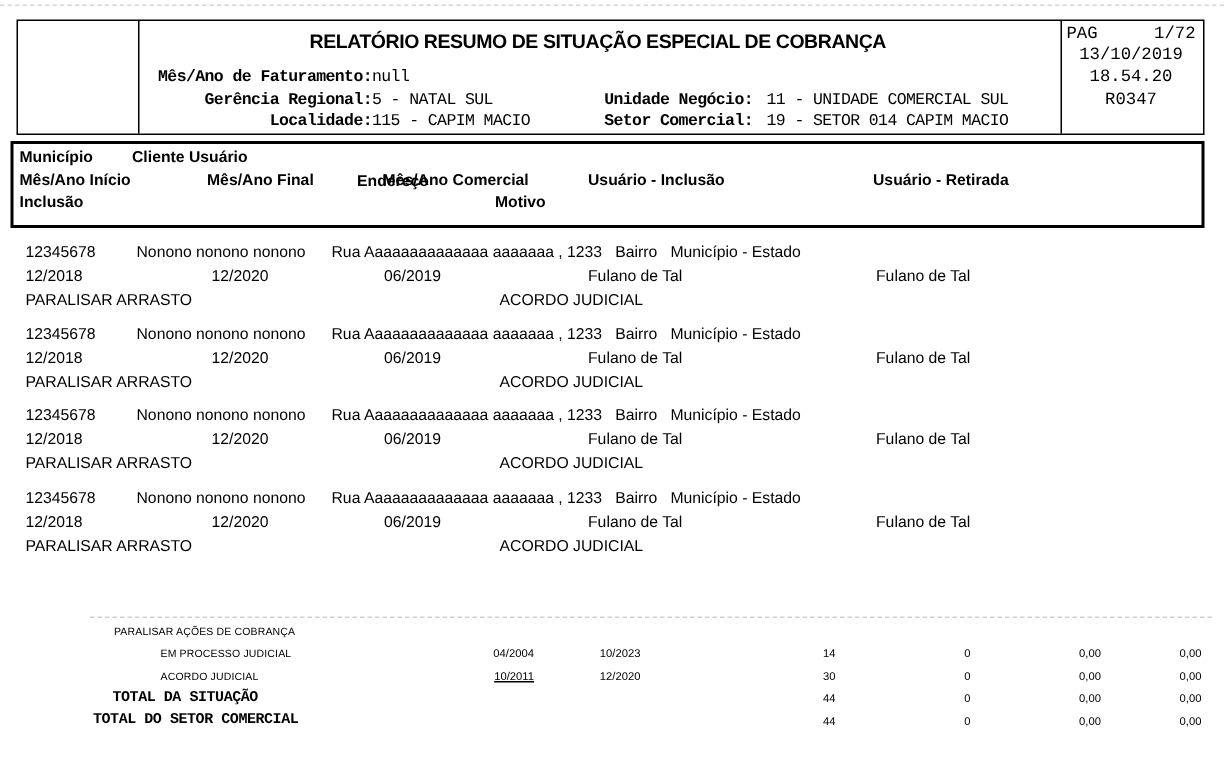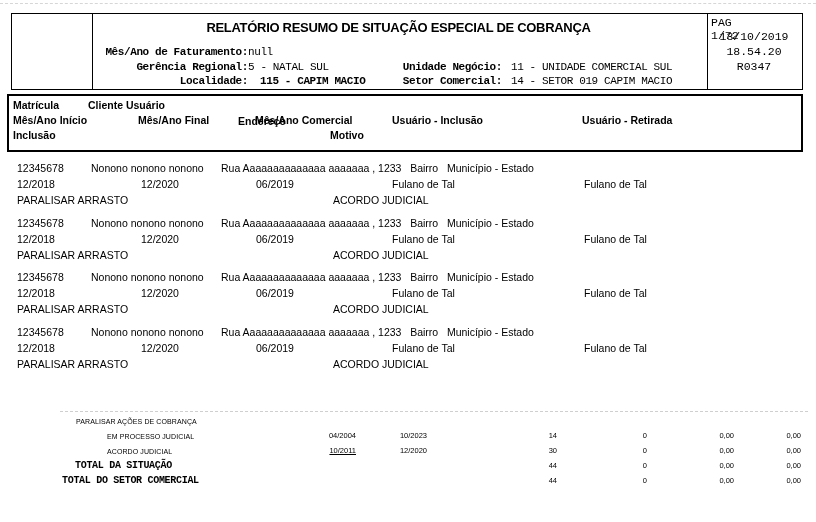--- a/index.html
+++ b/index.html
@@ -1,19 +1,19 @@
 <!DOCTYPE html>
 <html><head>
 <meta charset="utf-8">
 <style>
   html,body{margin:0;padding:0;background:#ffffff;}
   .page{position:relative;width:816px;height:522px;background:#fff;overflow:hidden;
         font-family:"Liberation Sans",sans-serif;color:#000;}
   .abs{position:absolute;white-space:pre;line-height:1.1;}
-  .mono{font-family:"Liberation Mono",monospace;flex-direction:column;}
+  .mono{font-family:"Liberation Mono",monospace;}
   .b{font-weight:bold;}
   .t10{font-size:10.5px;}
   .t9m{font-size:11px;letter-spacing:-0.4px;}
   .t12m{font-size:11.5px;}
   .sm{font-size:7px;letter-spacing:0.1px;}
   .smv{font-size:7.5px;}
   .totlbl{font-size:10px;letter-spacing:-0.3px;}
   .ra{text-align:right;}
   .title{font-size:13px;font-weight:bold;letter-spacing:-0.3px;}
   .hdr-box{position:absolute;left:11px;top:13px;width:790px;height:75px;border:1px solid #000;}
@@ -38,39 +38,39 @@
 
   <div class="abs title" style="left:91px;top:21px;width:615px;text-align:center;">RELATÓRIO RESUMO DE SITUAÇÃO ESPECIAL DE COBRANÇA</div>
 
   <div class="abs mono b t9m ra" style="left:100px;top:46px;width:148px;">Mês/Ano de Faturamento:</div>
   <div class="abs mono t9m" style="left:248px;top:46px;">null</div>
 
   <div class="abs mono b t9m ra" style="left:100px;top:61px;width:148px;">Gerência Regional:</div>
   <div class="abs mono t9m" style="left:248px;top:61px;">5 - NATAL SUL</div>
 
   <div class="abs mono b t9m ra" style="left:100px;top:75px;width:148px;">Localidade:</div>
-  <div class="abs mono t9m" style="left:260px;top:75px;font-weight:bold;">115 - CAPIM MACIO</div>
+  <div class="abs mono t9m" style="left:248px;top:75px;">115 - CAPIM MACIO</div>
 
   <div class="abs mono b t9m ra" style="left:360px;top:61px;width:142px;">Unidade Negócio:</div>
   <div class="abs mono t9m" style="left:511px;top:61px;">11 - UNIDADE COMERCIAL SUL</div>
 
   <div class="abs mono b t9m ra" style="left:360px;top:75px;width:142px;">Setor Comercial:</div>
-  <div class="abs mono t9m" style="left:511px;top:75px;">14 - SETOR 019 CAPIM MACIO</div>
+  <div class="abs mono t9m" style="left:511px;top:75px;">19 - SETOR 014 CAPIM MACIO</div>
 
   <div class="pagline mono t12m" style="top:16px;">
     <span>PAG</span>
     <span>1/72</span>
   </div>
   <div class="abs pagctr mono t12m" style="top:31px;">13/10/2019</div>
   <div class="abs pagctr mono t12m" style="top:46px;">18.54.20</div>
   <div class="abs pagctr mono t12m" style="top:61px;">R0347</div>
 
   <div class="col-box"></div>
 
-  <div class="abs b t10" style="left:13px;top:100px;">Matrícula</div>
+  <div class="abs b t10" style="left:13px;top:100px;">Município</div>
   <div class="abs b t10" style="left:88px;top:100px;">Cliente Usuário</div>
   <div class="abs b t10" style="left:208px;top:116px;padding-left:30px;">Endereço</div>
 
   <div class="abs b t10" style="left:13px;top:115px;">Mês/Ano Início</div>
   <div class="abs b t10" style="left:138px;top:115px;">Mês/Ano Final</div>
   <div class="abs b t10" style="left:255px;top:115px;">Mês/Ano Comercial</div>
   <div class="abs b t10" style="left:392px;top:115px;">Usuário - Inclusão</div>
   <div class="abs b t10" style="left:582px;top:115px;text-align:center;">Usuário - Retirada</div>
 
   <div class="abs b t10" style="left:13px;top:130px;">Inclusão</div>

